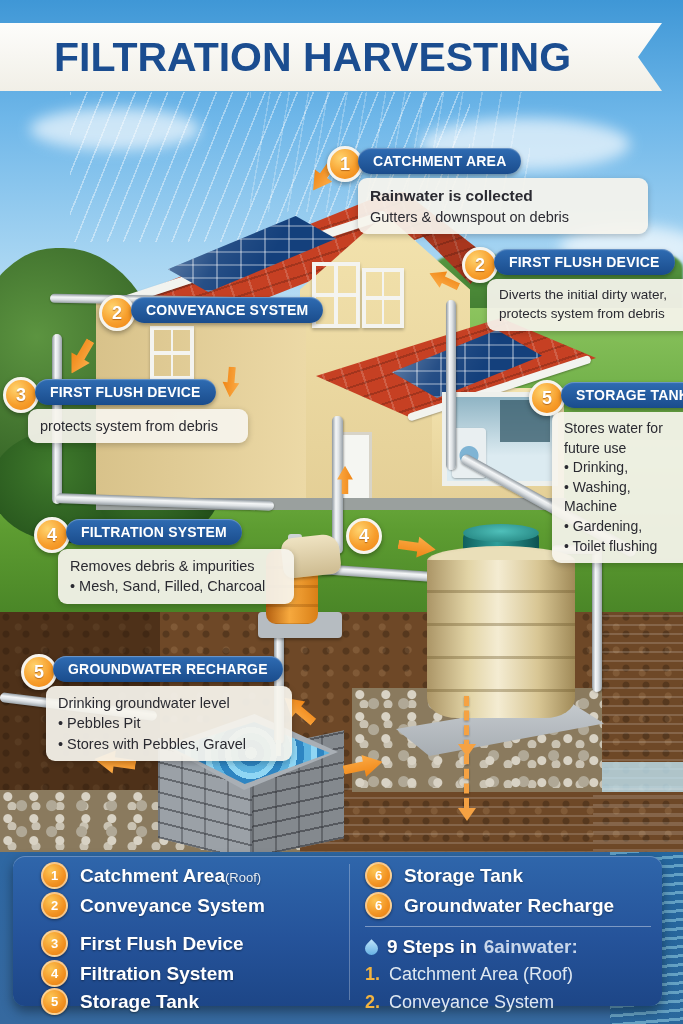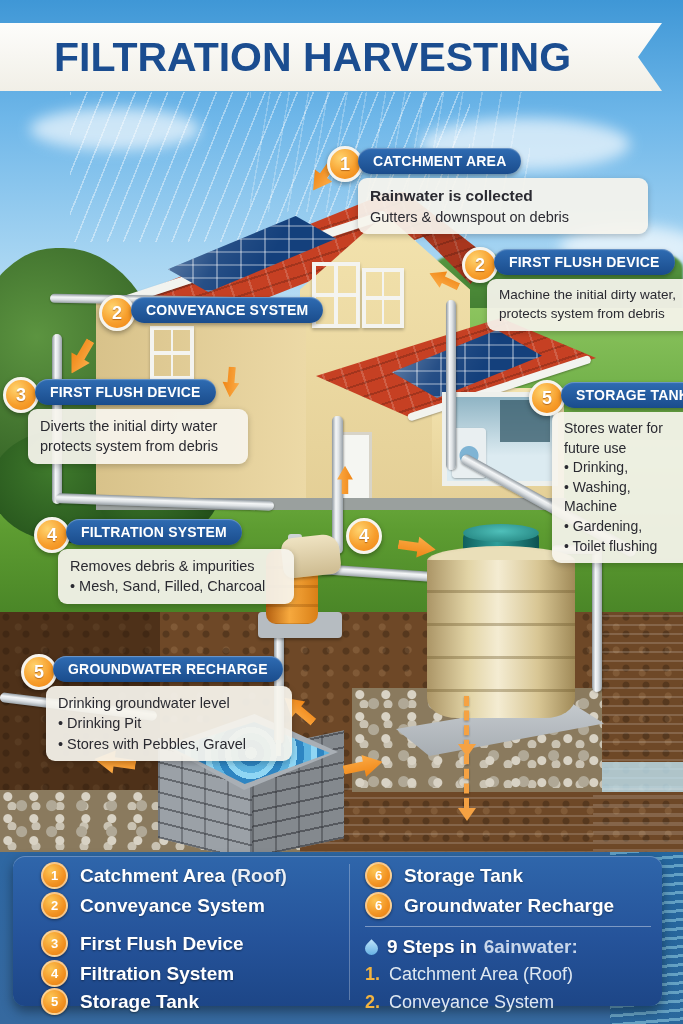--- a/index.html
+++ b/index.html
@@ -93,21 +93,21 @@
   .water-band-tex{background:repeating-linear-gradient(175deg,rgba(160,230,240,.45) 0 3px,rgba(20,100,150,.35) 3px 9px);}
   .panel{left:13px;top:856px;width:649px;height:150px;border-radius:12px;
     background:linear-gradient(180deg,#2f66ab 0%,#25539a 55%,#1d4687 100%);
     box-shadow:inset 0 1px 0 rgba(255,255,255,.25),0 5px 12px rgba(0,0,0,.4);}
   .leg-row{position:absolute;display:flex;align-items:center;gap:12px;}
   .leg-badge{width:23px;height:23px;border-radius:50%;flex:0 0 auto;
     background:radial-gradient(circle at 35% 30%,#fcc554,#f29222 60%,#e07c10);
     border:2px solid rgba(255,245,225,.55);box-shadow:0 1px 3px rgba(0,0,0,.45);
     color:#fff;font-weight:bold;font-size:13px;display:flex;align-items:center;justify-content:center;}
   .leg-label{font-size:19px;font-weight:bold;color:#fff;text-shadow:0 1px 2px rgba(0,0,0,.4);white-space:nowrap;}
-  .leg-suffix{font-size:19px;font-weight:bold;color:#e9eef4;margin-left:6px;}
+  .leg-suffix{font-size:13px;font-weight:normal;color:#e9eef4;}
   .divider-h{background:rgba(255,255,255,.4);}
   .divider-v{background:rgba(255,255,255,.28);}
   .steps-bold{font-size:19px;font-weight:bold;color:#fff;text-shadow:0 1px 2px rgba(0,0,0,.4);}
   .steps-rest{font-size:19px;font-weight:bold;color:#c7d6ea;margin-left:7px;}
   .step-num{font-size:18px;font-weight:bold;color:#f3b43f;}
   .step-label{font-size:18px;color:#dfe8f1;}
   .droplet{width:13px;height:13px;background:linear-gradient(135deg,#bfe4fa,#58a9e0);
     border-radius:0 50% 50% 50%;transform:rotate(45deg);margin-right:9px;margin-top:2px;}
 </style>
 </head>
@@ -203,31 +203,30 @@
   <div class="abs badge badge-lg" style="left:327px;top:146px;">1</div>
   <div class="abs pill" style="left:358px;top:148px;">CATCHMENT AREA</div>
   <div class="abs cbody" style="left:358px;top:178px;width:266px;">
     <div class="strong">Rainwater is collected</div>
     <div>Gutters &amp; downspout on debris</div>
   </div>
 
   <div class="abs badge badge-lg" style="left:462px;top:247px;">2</div>
   <div class="abs pill" style="left:494px;top:249px;">FIRST FLUSH DEVICE</div>
   <div class="abs cbody" style="left:487px;top:279px;width:182px;font-size:13.5px;">
-    <div>Machine the initial dirty water,</div>
+    <div>Diverts the initial dirty water,</div>
     <div>protects system from debris</div>
   </div>
 
   <div class="abs badge badge-lg" style="left:99px;top:295px;">2</div>
   <div class="abs pill" style="left:131px;top:297px;">CONVEYANCE SYSTEM</div>
 
   <div class="abs badge badge-lg" style="left:3px;top:377px;">3</div>
   <div class="abs pill" style="left:35px;top:379px;">FIRST FLUSH DEVICE</div>
   <div class="abs cbody" style="left:28px;top:409px;width:196px;">
-    <div>Diverts the initial dirty water</div>
     <div>protects system from debris</div>
   </div>
 
   <div class="abs badge badge-lg" style="left:529px;top:380px;">5</div>
   <div class="abs pill" style="left:561px;top:382px;">STORAGE TANK</div>
   <div class="abs cbody" style="left:552px;top:412px;width:122px;font-size:14px;">
     <div>Stores water for future use</div>
     <div>•  Drinking,</div>
     <div>•  Washing, Machine</div>
     <div>•  Gardening,</div>
@@ -238,21 +237,21 @@
   <div class="abs pill" style="left:66px;top:519px;">FILTRATION SYSTEM</div>
   <div class="abs cbody" style="left:58px;top:549px;width:212px;">
     <div>Removes debris &amp; impurities</div>
     <div>•  Mesh, Sand, Filled, Charcoal</div>
   </div>
 
   <div class="abs badge badge-lg" style="left:21px;top:654px;">5</div>
   <div class="abs pill" style="left:53px;top:656px;">GROUNDWATER RECHARGE</div>
   <div class="abs cbody" style="left:46px;top:686px;width:222px;">
     <div>Drinking groundwater level</div>
-    <div>•  Drinking Pit</div>
+    <div>•  Pebbles Pit</div>
     <div>•  Stores with Pebbles, Gravel</div>
   </div>
 
   <div class="abs banner">
     <div class="banner-title">FILTRATION HARVESTING</div>
   </div>
 
   <div class="abs water-band" style="left:0;top:852px;width:683px;height:172px;"></div>
   <div class="abs water-band-tex" style="left:610px;top:852px;width:73px;height:172px;"></div>
 

